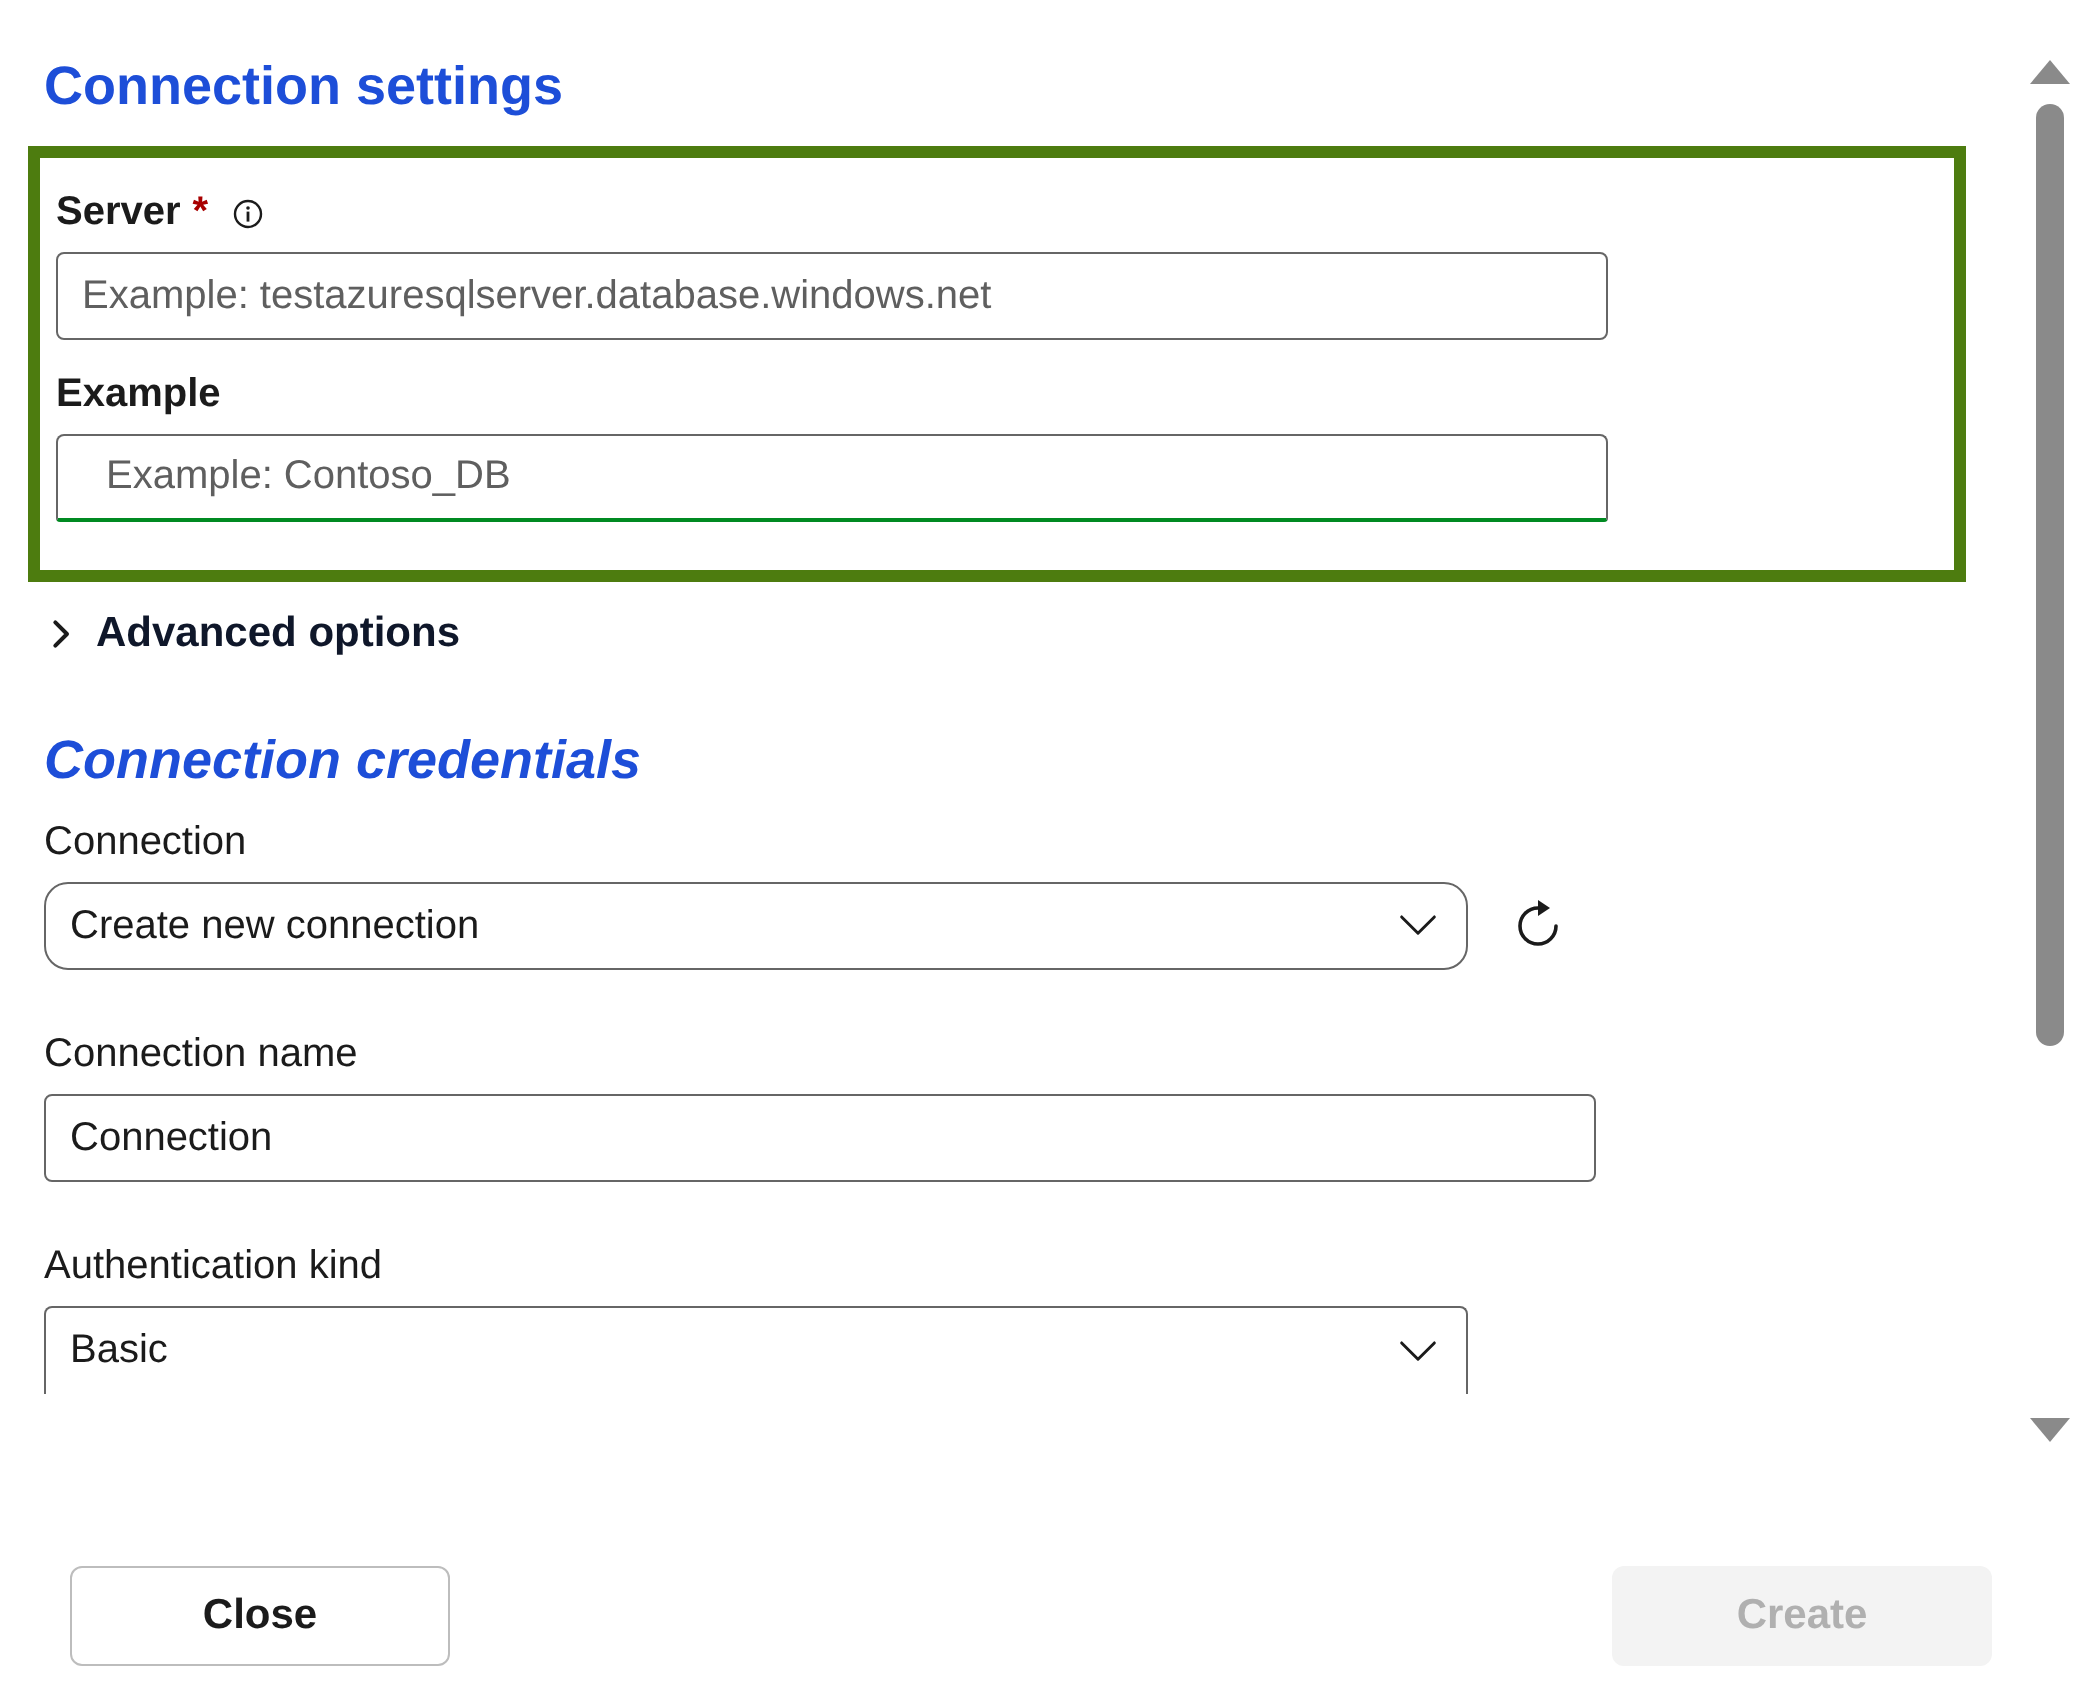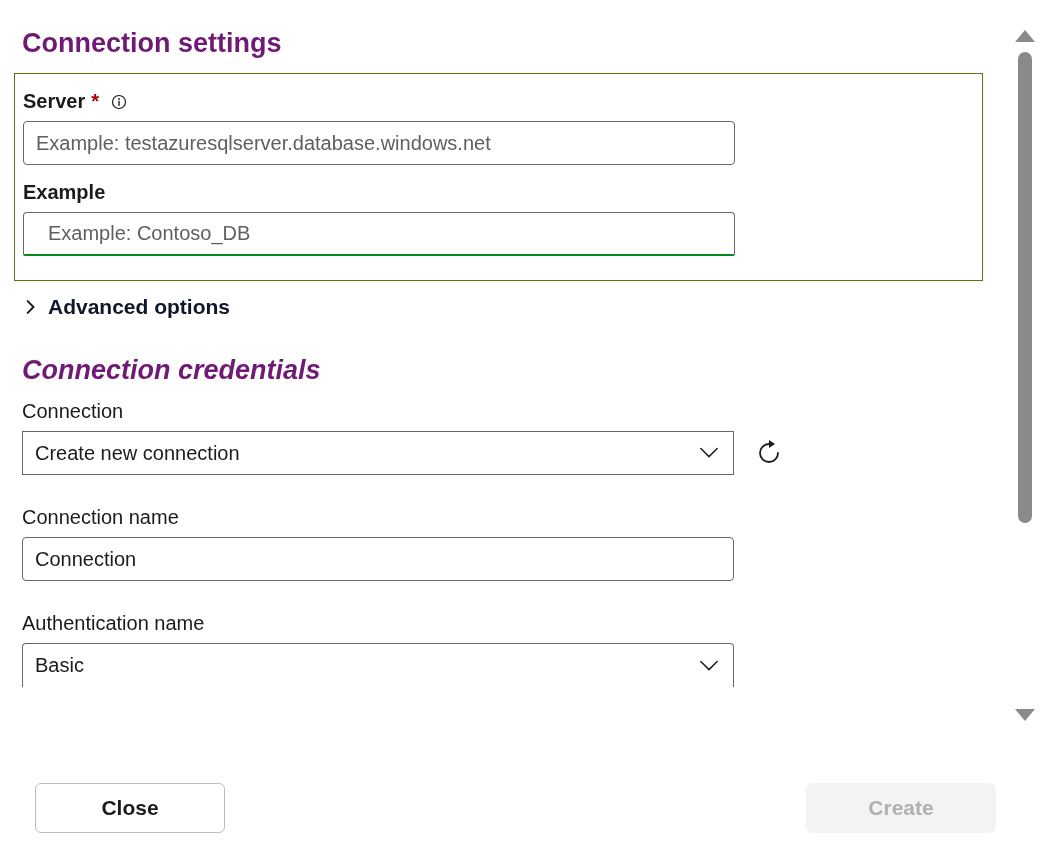--- a/index.html
+++ b/index.html
@@ -15,25 +15,25 @@
       position: absolute;
       left: 0;
       top: 0;
       width: 1005px;
       height: 720px;
       padding: 28px 22px 0 22px;
     }
     h2.section-title {
       font-size: 27px;
       font-weight: 600;
-      color: #701a75;
+      color: #1d4ed8;
       margin-bottom: 14px;
     }
     .highlight-box {
-      border: 1px solid #4d7c0f;
+      border: 6px solid #4d7c0f;
       padding: 16px 16px 24px 8px;
       margin-bottom: 0;
       margin-left: -8px;
       margin-top: 8px;
     }
     .field-group { margin-bottom: 16px; }
     .field-group:last-child { margin-bottom: 0; }
     .field-label {
       display: flex;
       align-items: center;
@@ -51,21 +51,21 @@
     }
     .required-star { color: #a80000; font-weight: 600; }
     .info-icon {
       display: inline-flex;
       align-items: center;
       justify-content: center;
       width: 16px; height: 16px;
       margin-left: 6px;
     }
     .text-input {
-      width: 712px;
+      width: 776px;
       height: 44px;
       border: 1px solid #666;
       border-radius: 4px;
       padding: 0 12px;
       font-size: 20px;
       font-family: inherit;
       color: #1b1b1b;
       background: #fff;
     }
     .text-input::placeholder { color: #5f5f5f; }
@@ -76,21 +76,21 @@
       gap: 10px;
       margin: 14px 0 36px 2px;
       cursor: pointer;
     }
     .advanced-label { font-size: 21px; font-weight: 600; color: #0f172a; }
     .chevron-right-icon { width: 14px; display:flex; align-items:center; justify-content:center; }
     .select-wrap {
       width: 712px;
       height: 44px;
       border: 1px solid #666;
-      border-radius: 0;
+      border-radius: 12px;
       display: flex;
       align-items: center;
       padding: 0 14px 0 12px;
       justify-content: space-between;
       cursor: pointer;
       background:#fff;
     }
     .select-value { font-size: 20px; color: #1b1b1b; }
     .chevron-down-icon { width: 20px; display:flex; }
     .select-row { display:flex; align-items:center; gap: 22px; }
@@ -220,21 +220,21 @@
       </span>
     </div>
   </div>
 
   <div class="field-block">
     <div class="field-label-light">Connection name</div>
     <input type="text" class="text-input" value="Connection" style="">
   </div>
 
   <div class="field-block">
-    <div class="field-label-light">Authentication name</div>
+    <div class="field-label-light">Authentication kind</div>
     <div class="select-wrap auth-select">
       <span class="select-value">Basic</span>
       <span class="chevron-down-icon">
         <svg viewBox="0 0 22 14" width="22" height="14">
             <path d="M2 2 L11 11 L20 2" fill="none" stroke="#1b1b1b" stroke-width="1.6" stroke-linecap="round" stroke-linejoin="round"></path>
           </svg>
       </span>
     </div>
   </div>
 

